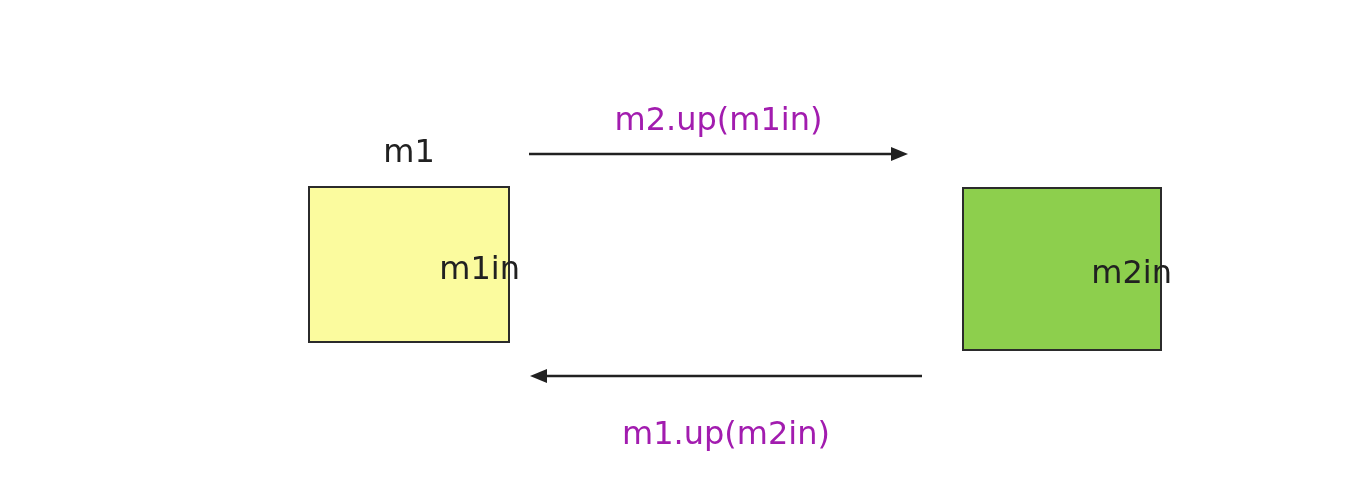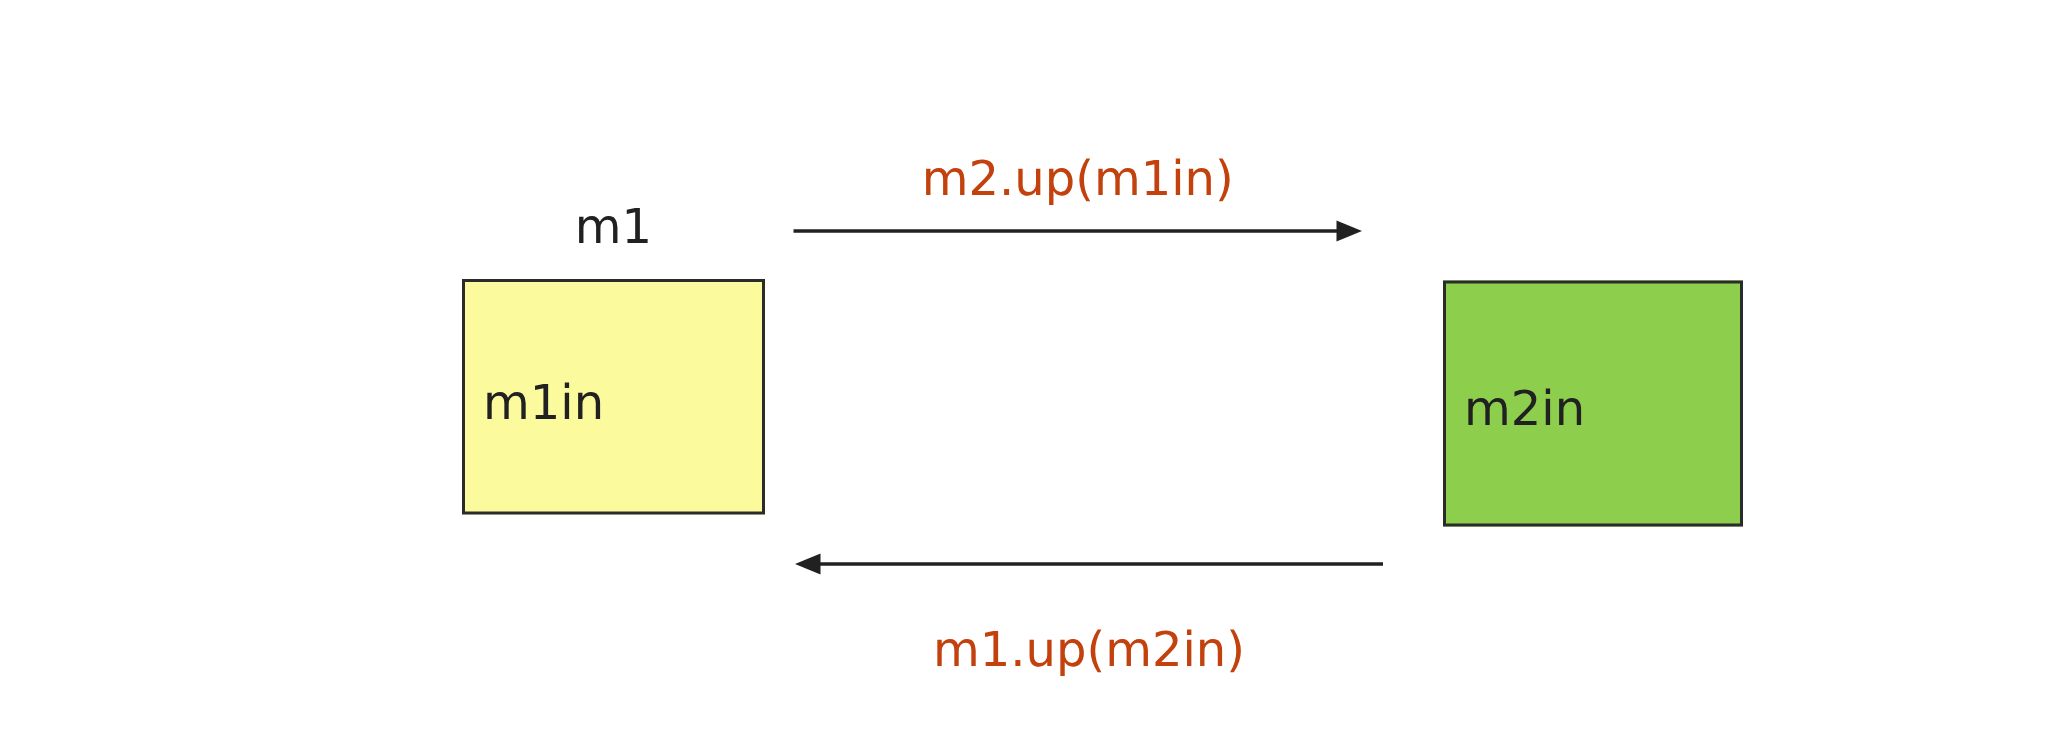--- a/index.html
+++ b/index.html
@@ -31,34 +31,34 @@
     line-height: 38px;
     color: #212121;
     white-space: nowrap;
   }
   .node-box {
     position: absolute;
     box-sizing: border-box;
     border: 2px solid #2b2b2b;
     display: flex;
     align-items: center;
-    justify-content: flex-start;
+    justify-content: flex-end;
   }
   .node-content {
     font-size: 32px;
     color: #212121;
     white-space: nowrap;
     transform: translate(12px, 3px);
   }
   .edge-label {
     position: absolute;
     text-align: center;
     font-size: 32px;
     line-height: 38px;
-    color: #c2410c;
+    color: #a21caf;
     white-space: nowrap;
   }
   .title-m1 { left: 308px; top: 132px; width: 202px; }
   .title-m2 { left: 962px; top: 133px; width: 200px; }
   .box-m1   { left: 308px; top: 186px; width: 202px; height: 157px; }
   .box-m2   { left: 962px; top: 187px; width: 200px; height: 164px; }
   .edge-label-top    { left: 529px; top: 100px; width: 379px; }
   .edge-label-bottom { left: 530px; top: 414px; width: 392px; text-align: center; }
 </style>
 </head>

